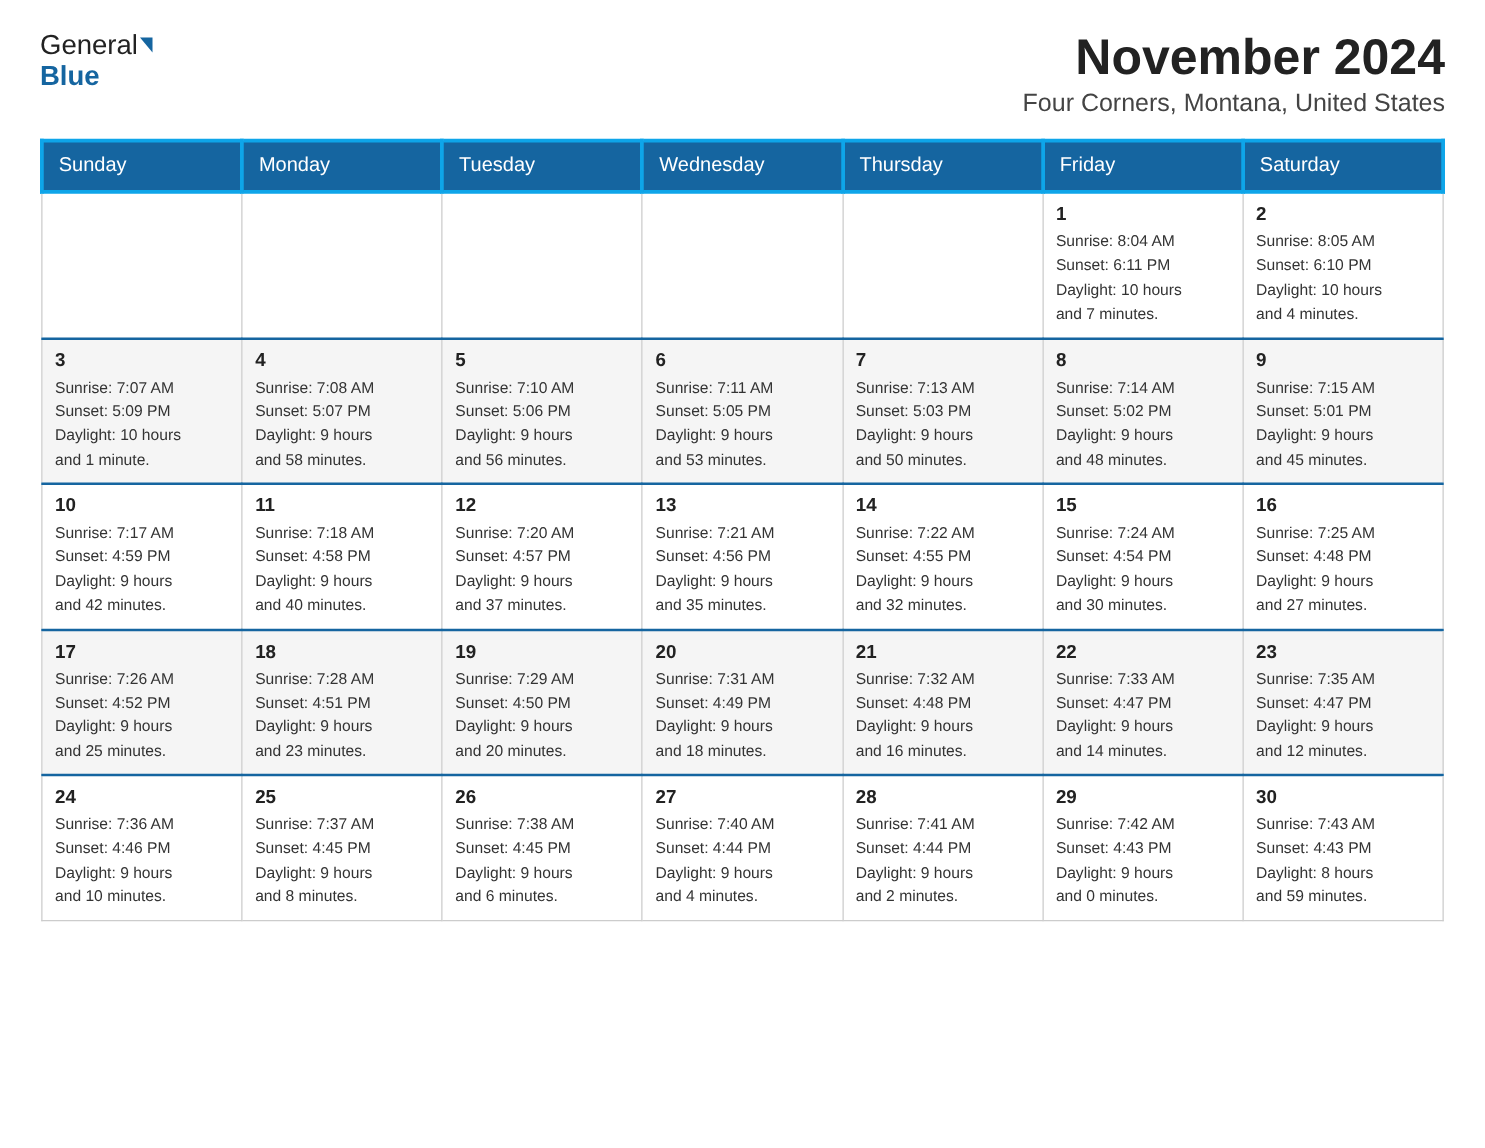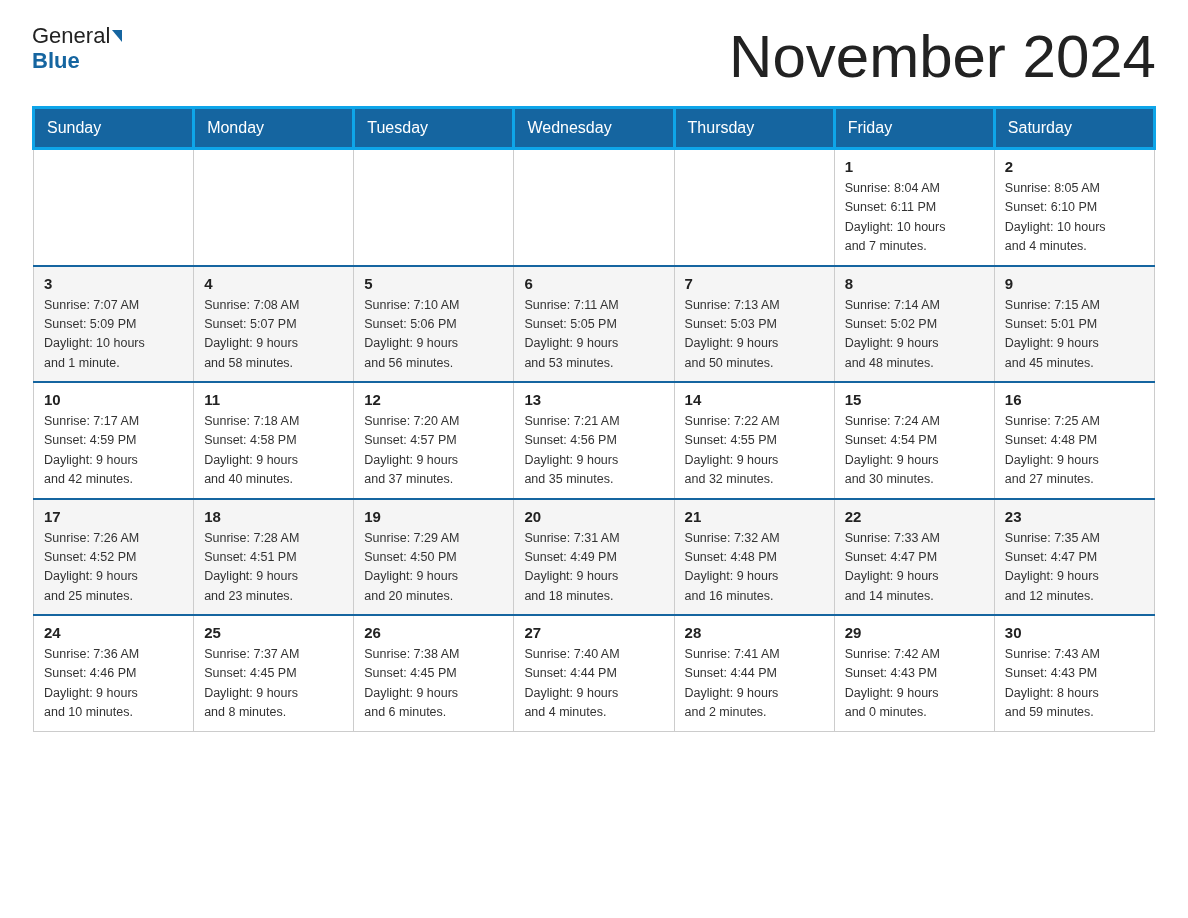--- a/index.html
+++ b/index.html
@@ -43,22 +43,22 @@
     }
     .logo-blue {
       color: #1565a0;
       font-size: 22px;
       font-weight: bold;
     }
     .title-block {
       text-align: right;
     }
     .month-title {
-      font-size: 60px;
-      font-weight: normal;
+      font-size: 40px;
+      font-weight: bold;
       color: #222;
       line-height: 1.1;
       margin-left: 14px;
     }
     .location-subtitle {
       font-size: 20px;
       color: #444;
       margin-top: 4px;
     }
     .calendar-table {
@@ -114,20 +114,21 @@
 <div class="header-row">
   <div class="logo">
     <div class="logo-line">
       <span class="logo-text">General</span>
       <span class="logo-triangle"></span>
     </div>
     <span class="logo-blue">Blue</span>
   </div>
   <div class="title-block">
     <div class="month-title">November 2024</div>
+    <div class="location-subtitle">Four Corners, Montana, United States</div>
   </div>
 </div>
 
 <table class="calendar-table">
   <thead>
     <tr>
     <th>Sunday</th>
         <th>Monday</th>
         <th>Tuesday</th>
         <th>Wednesday</th>

